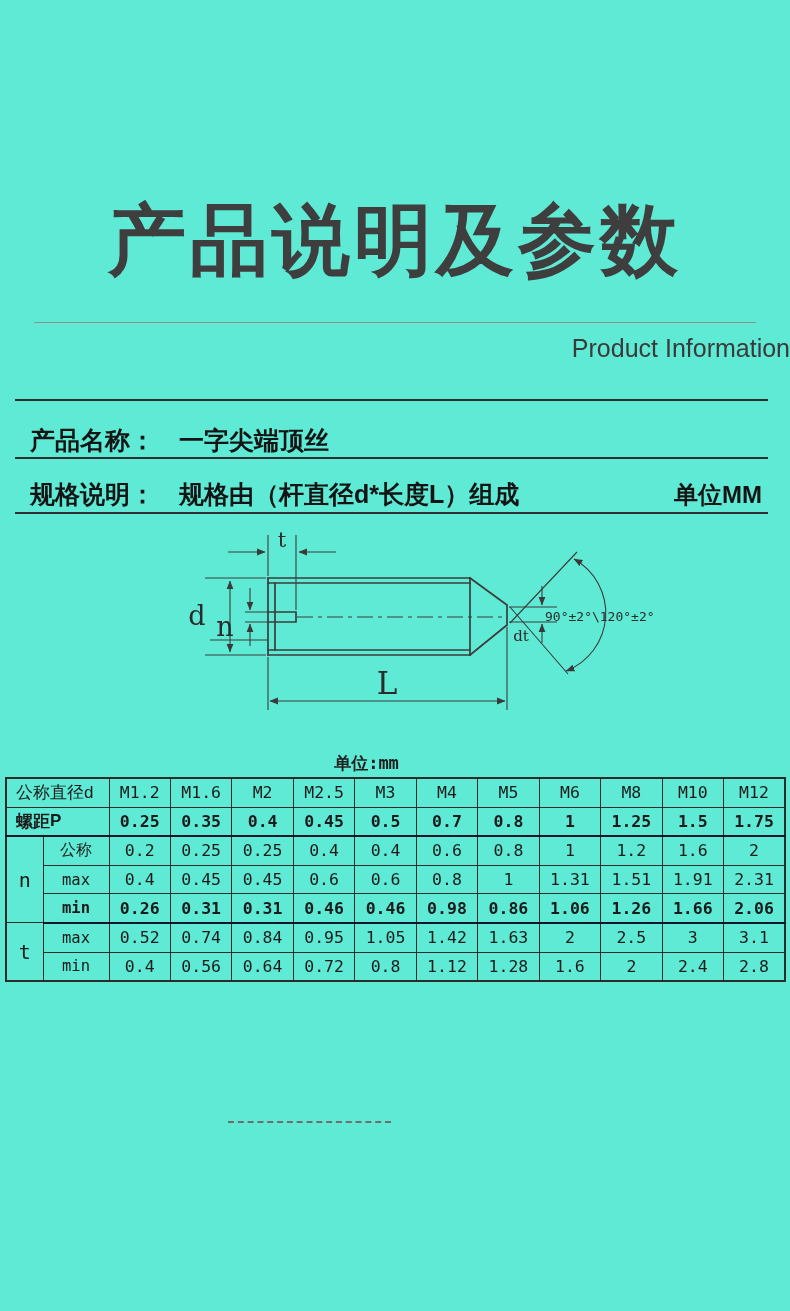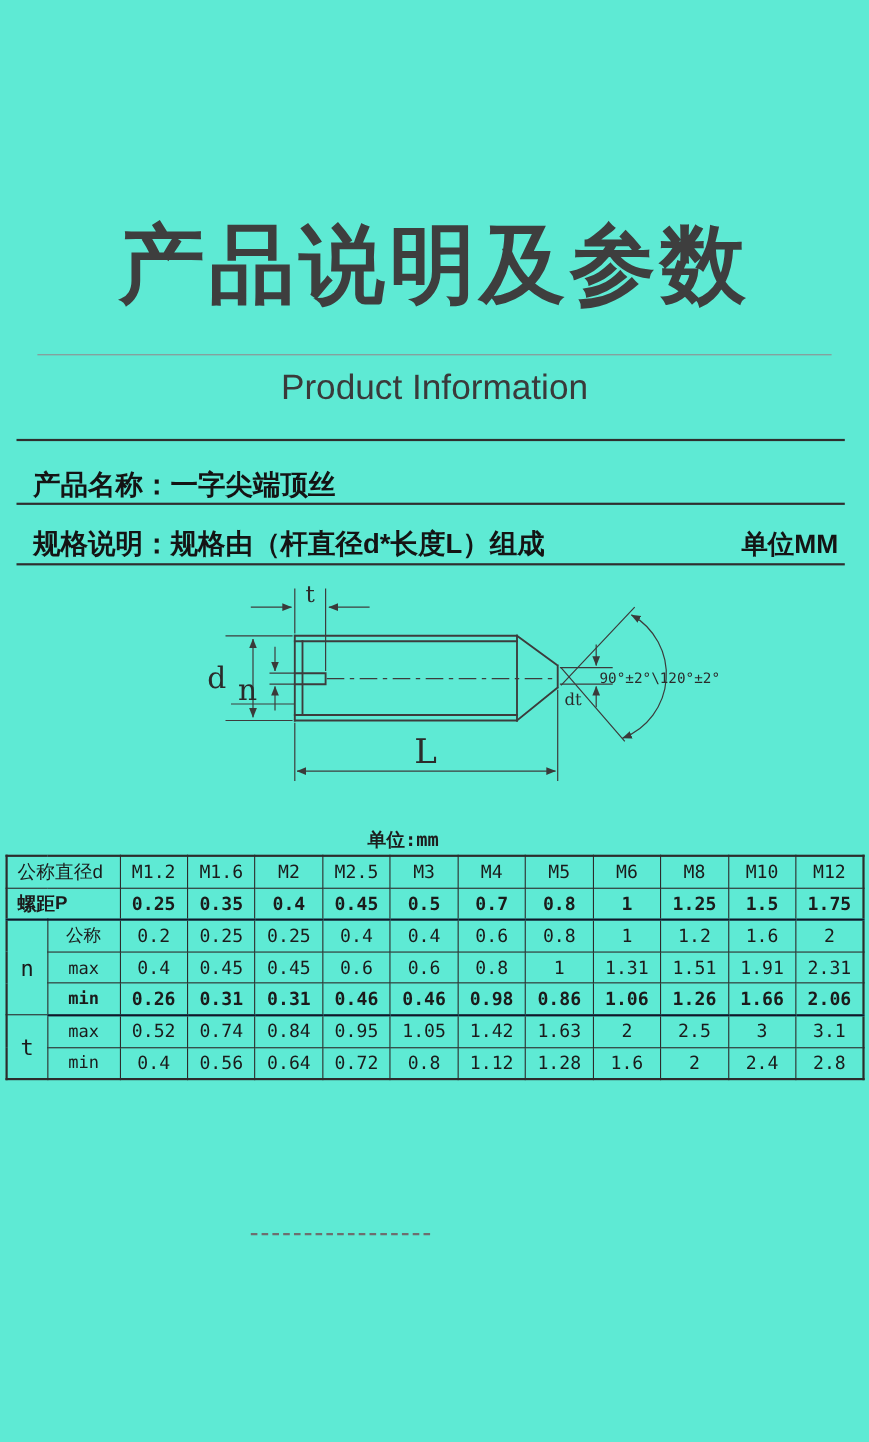--- a/index.html
+++ b/index.html
@@ -7,34 +7,34 @@
     position:relative;width:790px;height:1311px;background:#5eead4;overflow:hidden;
     font-family:"Liberation Sans","DejaVu Sans",sans-serif;color:#2e2e2e;
   }
   .title{
     position:absolute;top:192px;left:0;width:790px;margin:0;
     text-align:center;font-size:78px;line-height:96px;font-weight:700;
     color:#3e3e3e;letter-spacing:4px;white-space:nowrap;
   }
   .thin-line{position:absolute;top:322px;left:34px;width:722px;height:1px;background:#8f8f8f;}
   .subtitle{
-    position:absolute;top:334px;left:0;width:790px;text-align:center;
-    font-size:32px;color:#3a3a3a;
+    position:absolute;top:334px;left:0;width:790px;text-align:right;
+    font-size:25px;color:#3a3a3a;
   }
   .rule{position:absolute;left:15px;width:753px;height:2px;background:#2f2f2f;}
   .rule-1{top:399px;}
   .rule-2{top:457px;}
   .rule-3{top:512px;}
   .info-row{
     position:absolute;left:30px;width:732px;display:flex;align-items:baseline;
     font-size:25px;font-weight:700;color:#141414;white-space:nowrap;
   }
   .name-row{top:424px;}
   .spec-row{top:478px;justify-content:space-between;}
-  .lbl-gap{margin-right:0;}
+  .lbl-gap{margin-right:24px;}
   .unit-note{font-size:24px;font-weight:700;color:#141414;}
   .drawing{position:absolute;left:165px;top:528px;}
   .drawing .part{stroke:#3c3c3c;stroke-width:1.7;fill:none;stroke-linecap:square;}
   .drawing .dim{stroke:#3c3c3c;stroke-width:1.1;fill:none;}
   .drawing .svgtxt{fill:#2b2b2b;font-family:"DejaVu Serif","Liberation Serif",serif;}
   .drawing .svgnote{fill:#2b2b2b;font-family:"DejaVu Sans Mono","Liberation Mono",monospace;}
   .table-unit{
     position:absolute;top:752px;left:0;width:733px;text-align:center;
     font-family:"DejaVu Sans Mono","Liberation Mono",monospace;
     font-size:17px;font-weight:700;color:#1d1d1d;

